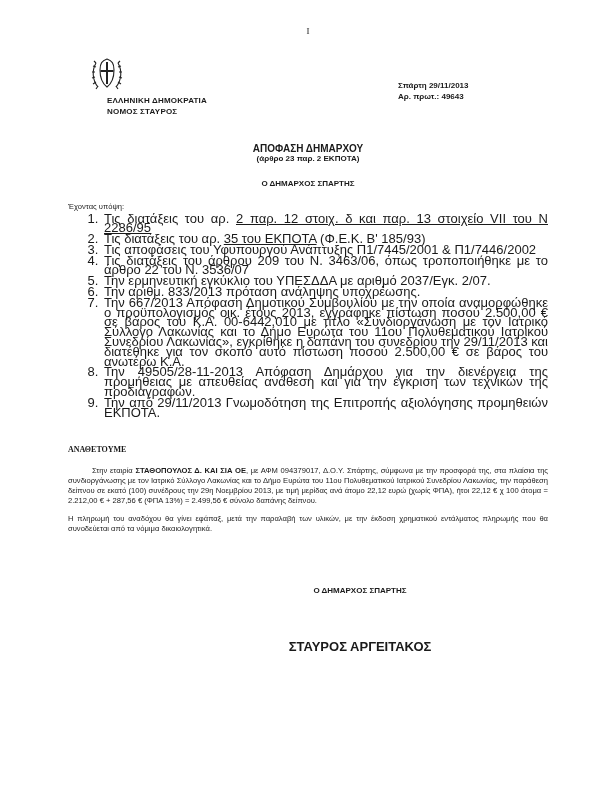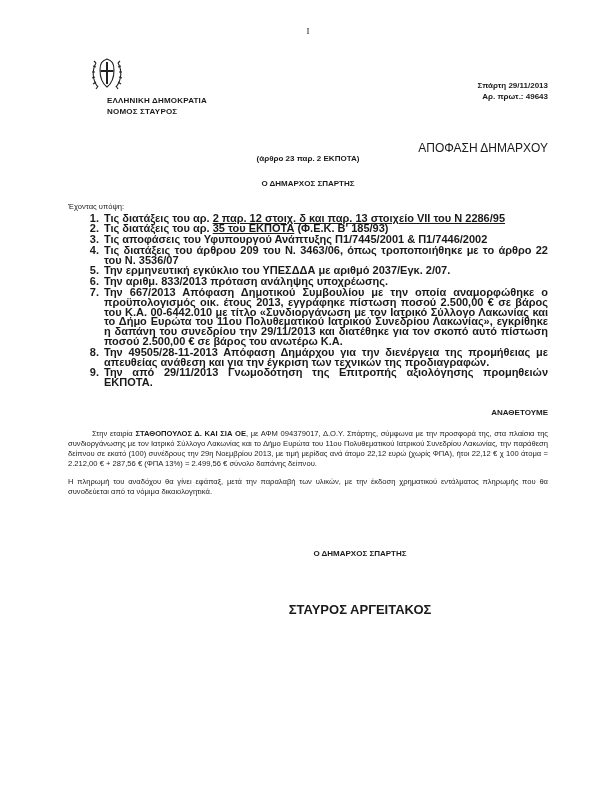--- a/index.html
+++ b/index.html
@@ -29,50 +29,49 @@
     justify-content:space-between;
     align-items:flex-start;
     margin-top:20px;
   }
   .header-left{width:220px;}
   .emblem{display:block;margin:0 0 4px 22px;}
   .org-line{
     font-size:8px;font-weight:bold;line-height:10.5px;letter-spacing:.2px;padding-left:39px;
   }
   .header-right{
-    width:150px;text-align:right;padding-top:24px;
+    width:150px;text-align:left;padding-top:24px;
   }
   .hr-line{font-size:8px;font-weight:bold;line-height:11px;}
   
   .title-block{margin-top:26px;text-align:center;}
-  .title-main{font-size:12px;font-weight:normal;line-height:11px;text-align:right;}
+  .title-main{font-size:10px;font-weight:bold;line-height:11px;}
   .title-subject{
     font-size:8px;font-weight:bold;line-height:10.5px;
     text-decoration:underline;
     margin:1px 6px 0 6px;
   }
   .title-article{
     font-size:8px;font-weight:bold;line-height:10.5px;
   }
   .role-heading{
     text-align:center;font-size:8px;font-weight:bold;margin-top:14px;
   }
   
   .having{font-size:7.6px;margin-top:14px;line-height:10px;}
   ol.items{
     margin:2px 0 0 0;
     padding-left:34px;
-    font-size:11px;line-height:9.8px;
+    font-size:13px;line-height:9.8px;
     text-align:justify;
-    font-weight:bold;
   }
   ol.items li{margin:0 0 1px 0;padding-left:2px;}
   .useg{text-decoration:underline;}
   .award-heading{
-    text-align:right;font-size:8px;font-weight:bold;margin-top:20px;
+    text-align:left;font-size:8px;font-weight:bold;margin-top:28px;font-family:Liberation Serif, serif;
   }
   .award-par{
     font-size:7.6px;line-height:10px;text-align:justify;
     margin-top:12px;text-indent:24px;
   }
   .company{font-weight:bold;}
   .payment-par{
     font-size:7.6px;line-height:10px;text-align:justify;
     margin-top:5px;
   }

